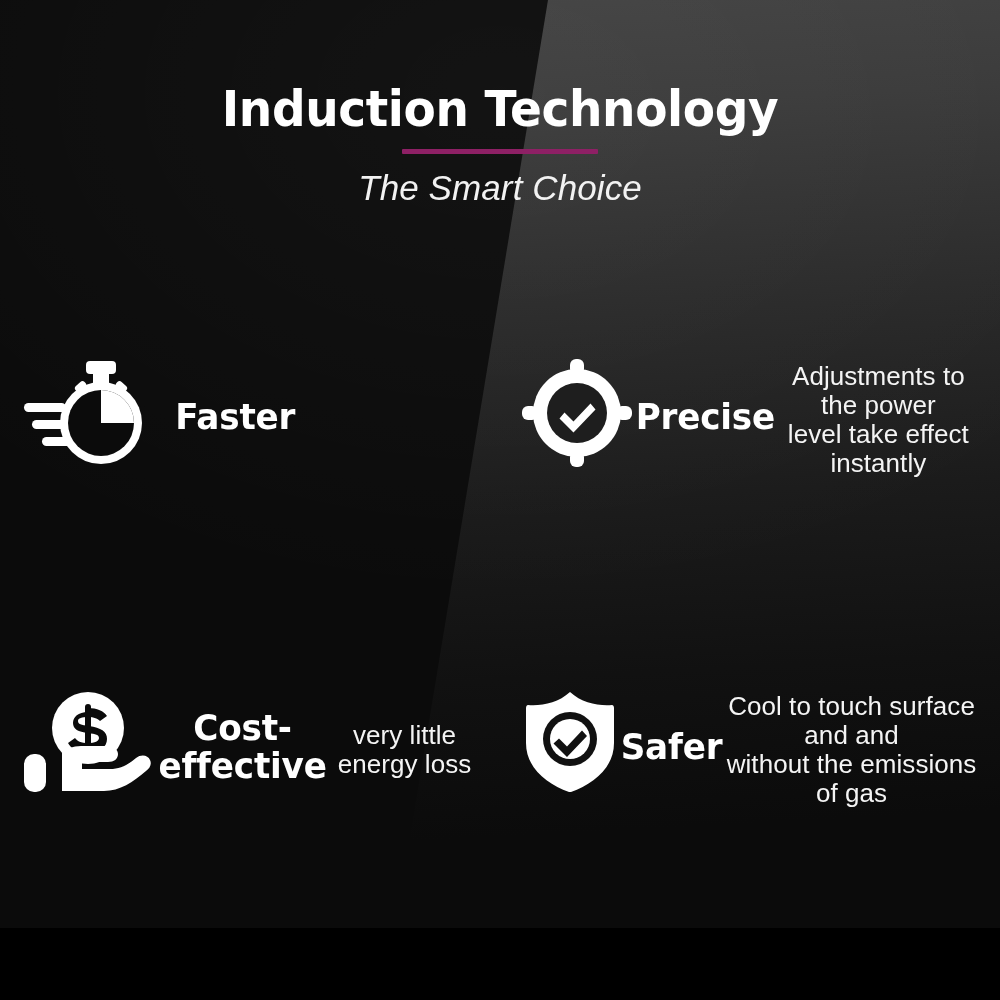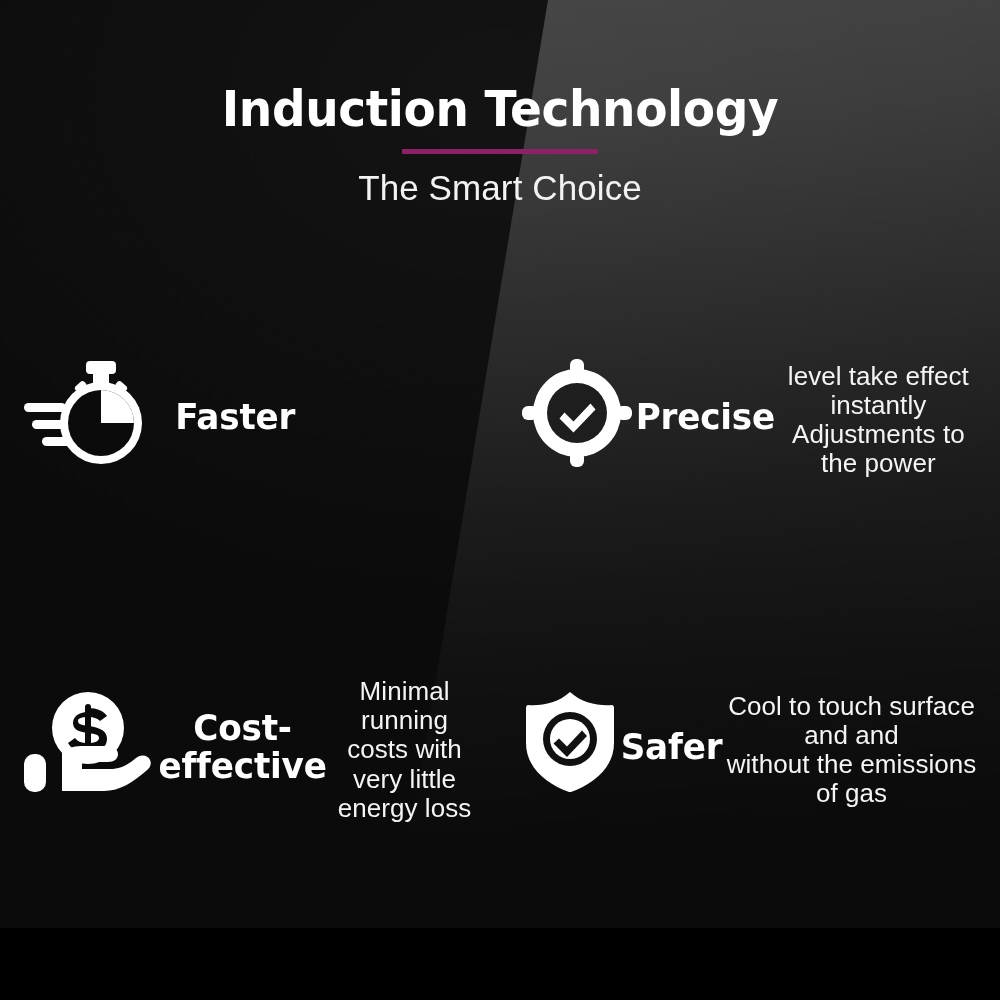--- a/index.html
+++ b/index.html
@@ -39,21 +39,21 @@
   }
   .divider-wrap{height:26px;display:flex;align-items:center;justify-content:center;}
   .divider{
     width:196px;height:5px;border-radius:1px;
     background:#8e2065;
     margin-top:8px;
   }
   .subtitle{
     margin:0;padding-top:9px;
     font-size:35px;font-weight:400;color:#f2f2f2;
-    letter-spacing:0.1px;line-height:1.1;
+    letter-spacing:0.1px;line-height:1.1;font-style:italic;
   }
 
   
   .grid{
     position:absolute;left:0;right:0;top:252px;
     display:grid;grid-template-columns:1fr 1fr;
     grid-template-rows:330px 330px;
   }
   .card{
     display:flex;flex-direction:row;align-items:center;
@@ -141,22 +141,22 @@
 
             <circle cx="55" cy="54" r="44" fill="#ffffff"></circle>
             <circle cx="55" cy="54" r="30" fill="#1e1e1e"></circle>
 
             <path d="M42.5 53.5 L51.5 62.5 L68.5 44.5 L73.5 50.5 L51.5 73.5 L37.5 59.5 Z"></path>
           </g>
         </svg>
       </div>
       <h3 class="card-title">Precise</h3>
       <p class="card-desc">
+        <span>Adjustments to the power</span>
         <span>level take effect instantly</span>
-        <span>Adjustments to the power</span>
       </p>
     </div>
 
     <div class="card row2">
       <div class="icon-slot">
         <svg width="132" height="100" viewBox="0 0 132 100" aria-hidden="true">
           <g fill="#ffffff">
 
             <circle cx="66" cy="36" r="36"></circle>
 
@@ -192,21 +192,20 @@
                      c-13 11 -26 20 -42 20
                      l-42 0
                      l0 -40 Z"></path>
 
             <rect x="2" y="62" width="22" height="38" rx="10"></rect>
           </g>
         </svg>
       </div>
       <h3 class="card-title">Cost-effective</h3>
       <p class="card-desc">
-        <span>Minimal running costs with</span>
         <span>very little energy loss</span>
       </p>
     </div>
 
     <div class="card row2">
       <div class="icon-slot">
         <svg width="96" height="102" viewBox="0 0 96 102" aria-hidden="true">
           <g>
 
             <path d="M48 1

